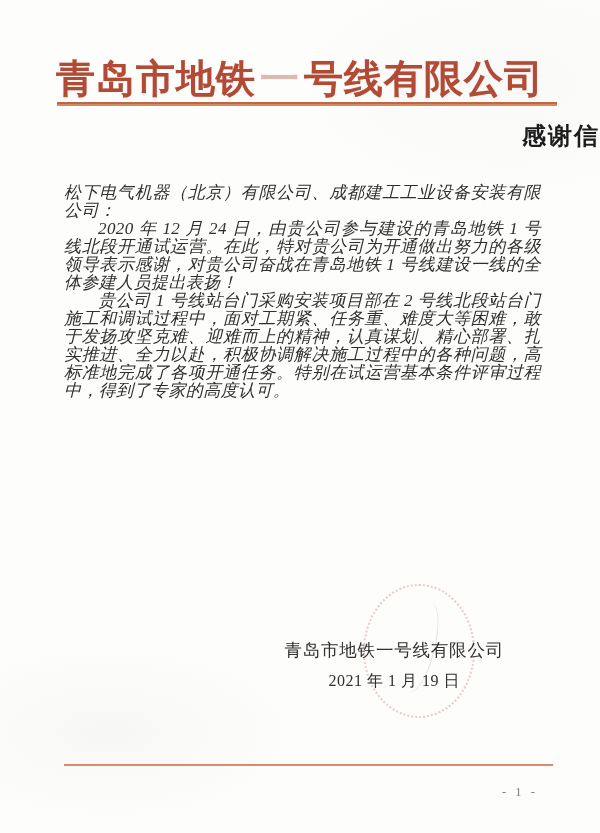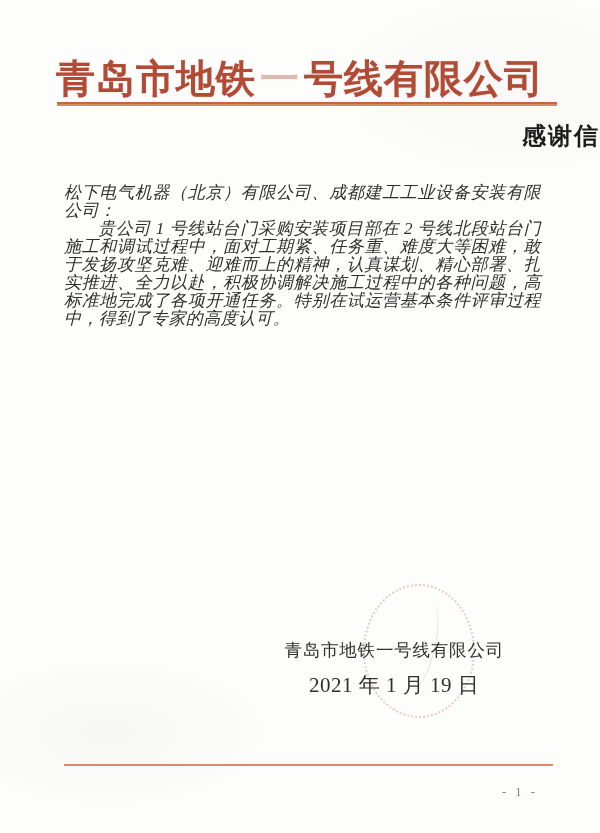--- a/index.html
+++ b/index.html
@@ -98,21 +98,21 @@
     text-align: center;
     color: #2f2f2f;
   }
   .signature .company {
     font-size: 17.5px;
     letter-spacing: 0.8px;
     white-space: nowrap;
   }
   .signature .date {
     margin-top: 9px;
-    font-size: 21px;
+    font-size: 16px;
     letter-spacing: 0.5px;
     white-space: nowrap;
   }
 
   
   .footer-rule {
     position: absolute;
     top: 764px; left: 64px;
     width: 489px;
     height: 2px;
@@ -137,20 +137,21 @@
   <div class="letterhead">
     <span>青岛市地铁</span><span class="faint-char">一</span><span>号线有限公司</span>
   </div>
 
   <div class="rule-double"></div>
 
   <div class="letter-title">感谢信</div>
 
   <div class="letter-body">
     <p>松下电气机器（北京）有限公司、成都建工工业设备安装有限公司：</p>
+    <p class="indent">2020 年 12 月 24 日，由贵公司参与建设的青岛地铁 1 号线北段开通试运营。在此，特对贵公司为开通做出努力的各级领导表示感谢，对贵公司奋战在青岛地铁 1 号线建设一线的全体参建人员提出表扬！</p>
     <p class="indent">贵公司 1 号线站台门采购安装项目部在 2 号线北段站台门施工和调试过程中，面对工期紧、任务重、难度大等困难，敢于发扬攻坚克难、迎难而上的精神，认真谋划、精心部署、扎实推进、全力以赴，积极协调解决施工过程中的各种问题，高标准地完成了各项开通任务。特别在试运营基本条件评审过程中，得到了专家的高度认可。</p>
   </div>
 
   <div class="seal"></div>
 
   <div class="signature">
     <div class="company">青岛市地铁一号线有限公司</div>
     <div class="date">2021 年 1 月 19 日</div>
   </div>
 

